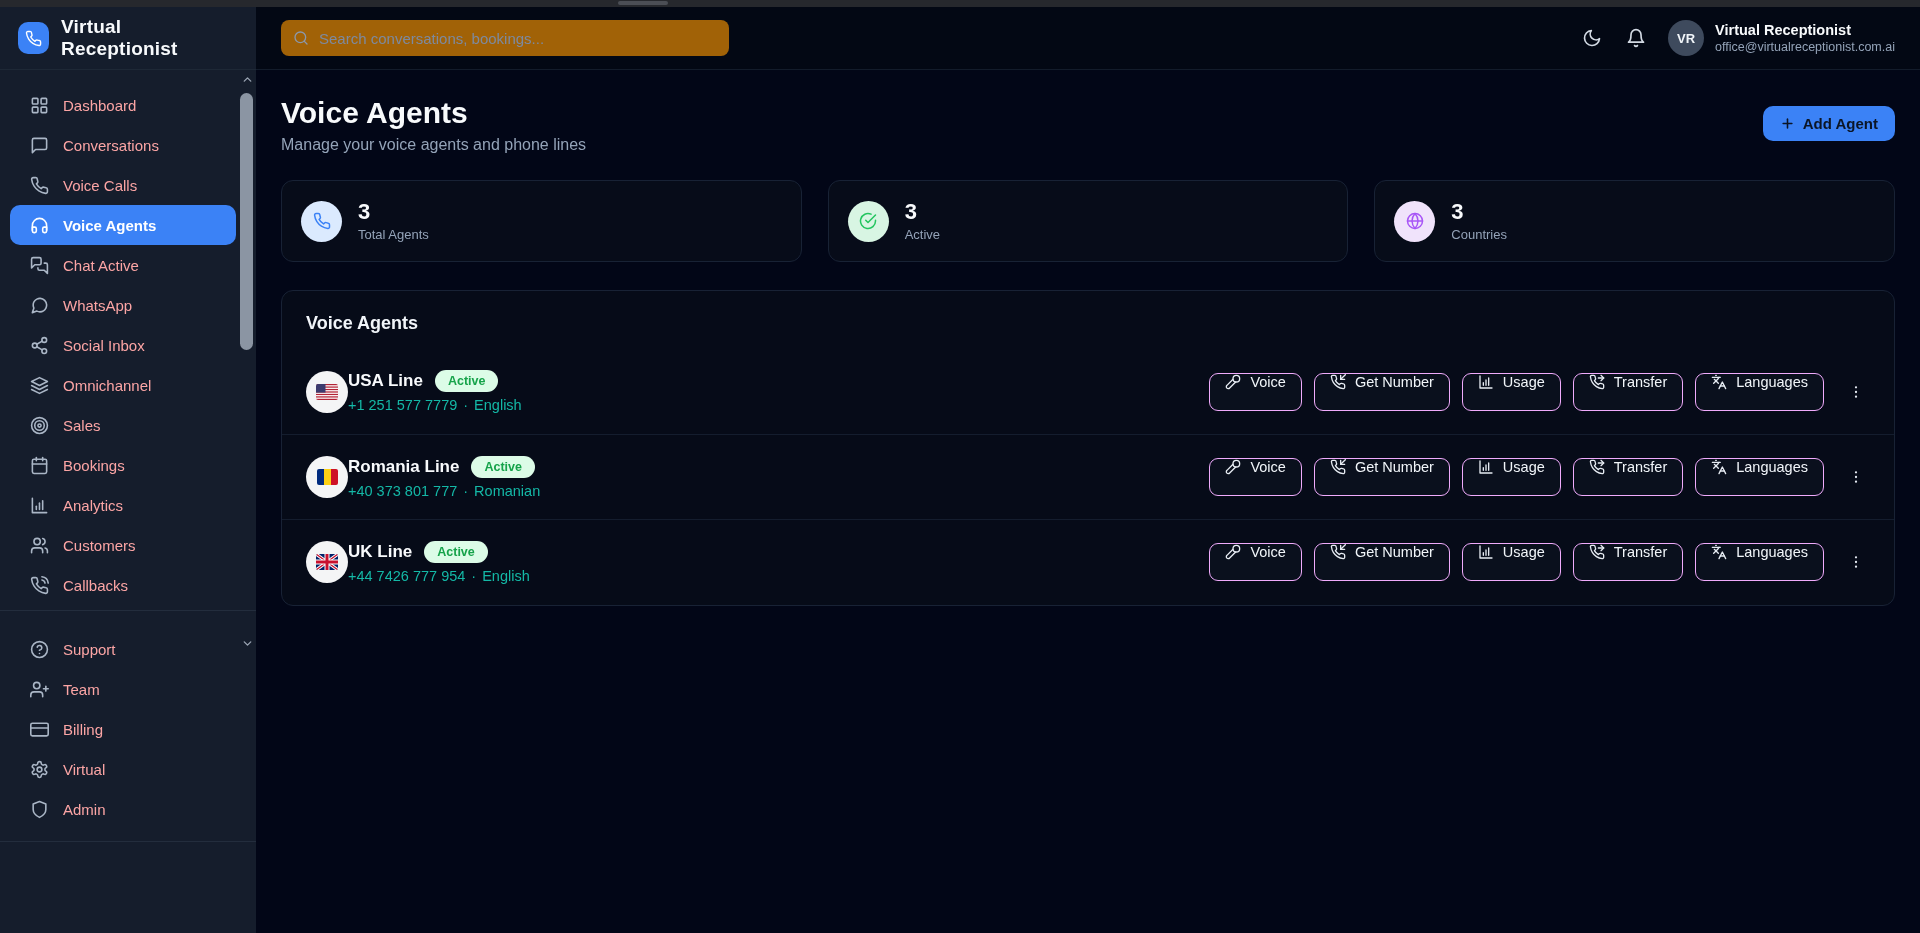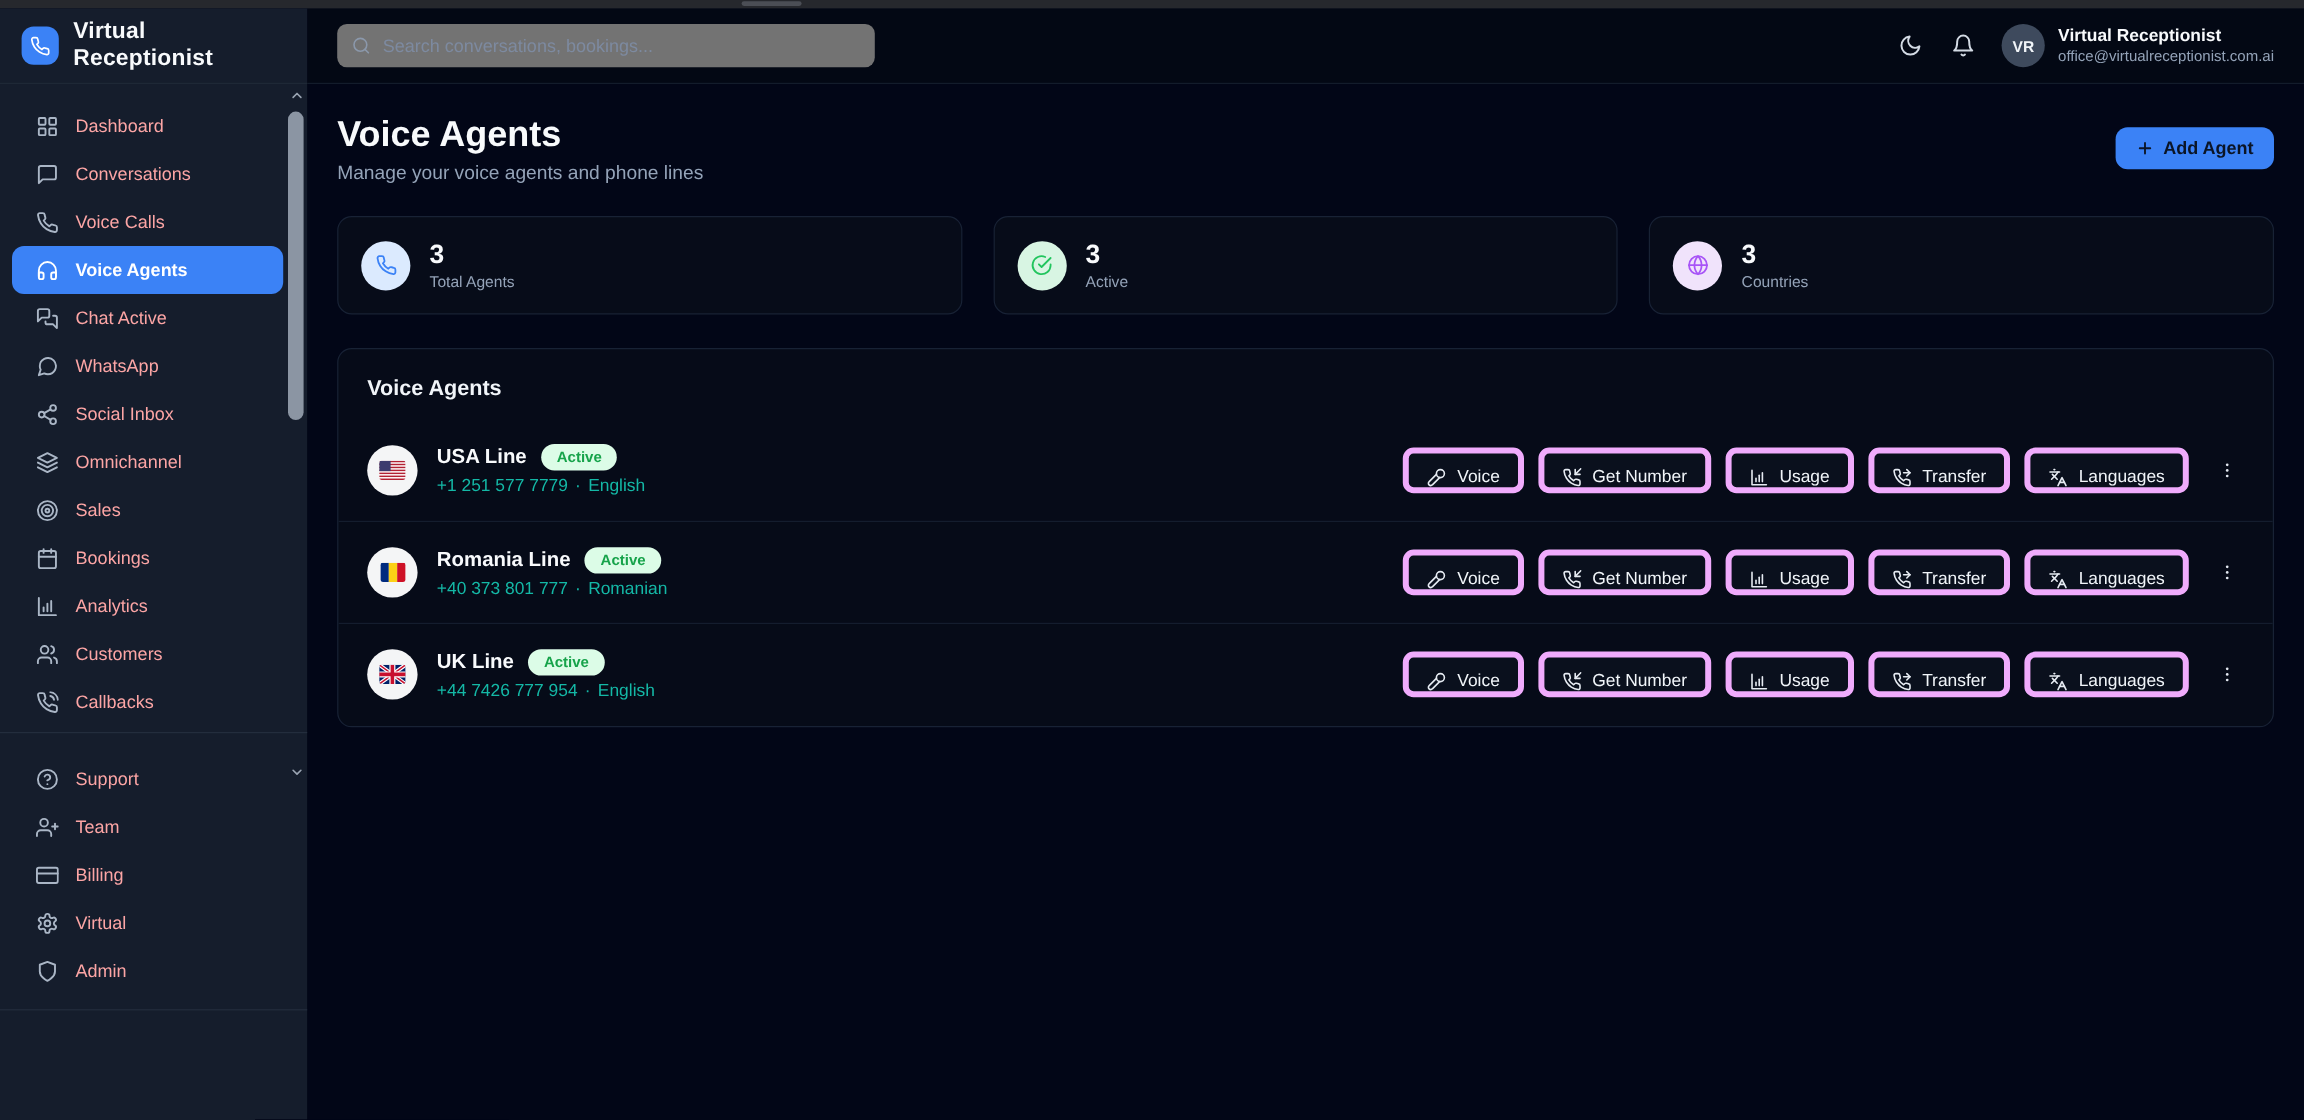--- a/index.html
+++ b/index.html
@@ -36,21 +36,21 @@
 
   
   .scroll-up, .scroll-down { position:absolute; left:241px; color:#9aa4b2; }
   .scroll-up { top:66px; }
   .scroll-down { top:630px; }
   .scroll-thumb { position:absolute; left:240px; top:86px; width:13px; height:257px; border-radius:7px; background:#8b95a3; }
 
   
   .main { flex:1; display:flex; flex-direction:column; background:#020617; }
   .topbar { height:63px; flex:0 0 63px; display:flex; align-items:center; justify-content:space-between; padding:0 25px; border-bottom:1px solid #131c2b; background:#030814; }
-  .search-box { width:448px; height:36px; background:#737373; border-radius:8px; display:flex; align-items:center; gap:10px; padding:0 12px; }
+  .search-box { width:448px; height:36px; background:#a16207; border-radius:8px; display:flex; align-items:center; gap:10px; padding:0 12px; }
   .search-box input { flex:1; background:transparent; border:none; outline:none; color:#cbd5e1; font-size:15px; font-family:"Liberation Sans", sans-serif; }
   .search-box input::placeholder { color:#7d8aa0; }
   .search-icon { color:#8b98ab; }
 
   .topbar-right { display:flex; align-items:center; gap:20px; }
   .icon-btn { background:none; border:none; color:#d3dae4; cursor:pointer; padding:2px; }
   .user-chip { display:flex; align-items:center; gap:11px; }
   .avatar { width:36px; height:36px; border-radius:50%; background:#3e4a5d; color:#f1f5f9; font-size:13px; font-weight:700; display:flex; align-items:center; justify-content:center; }
   .user-name { font-size:14.5px; font-weight:700; color:#f8fafc; line-height:18px; }
   .user-email { font-size:12.5px; color:#94a3b8; line-height:16px; }
@@ -68,27 +68,27 @@
   .stat-value { font-size:22px; font-weight:700; color:#f8fafc; line-height:24px; }
   .stat-label { font-size:13px; color:#94a3b8; margin-top:3px; }
 
   
   .panel { margin-top:28px; height:316px; background:#060b18; border:1px solid #182235; border-radius:12px; overflow:hidden; }
   .panel-title { padding:22px 24px 0 24px; font-size:18px; font-weight:600; color:#f1f5f9; }
   .agent-rows { margin-top:15px; }
   .agent-row { height:85px; display:flex; align-items:center; padding:0 24px; }
   .agent-row + .agent-row { border-top:1px solid #141d2e; }
   .flag-circle { width:42px; height:42px; border-radius:50%; background:#f4f5f6; display:flex; align-items:center; justify-content:center; flex:0 0 42px; }
-  .agent-info { margin-left:16px; }
+  .agent-info { }
   .agent-name-row { display:flex; align-items:center; gap:12px; }
   .agent-name { font-size:17px; font-weight:600; color:#f8fafc; }
   .status-badge { background:#dcfce7; color:#16a34a; font-size:12.5px; font-weight:600; padding:4px 13px; border-radius:999px; }
   .agent-meta { margin-top:5px; font-size:14.5px; color:#14b8a6; display:flex; gap:6px; }
   .agent-actions { margin-left:auto; display:flex; align-items:center; gap:12px; }
-  .action-btn { height:38px; padding:0 15px; background:#0a101d; border:5px solid #f0abfc; border-radius:9px; color:#f1f5f9; font-size:14.5px; font-family:"Liberation Sans", sans-serif; display:flex; align-items:flex-end; gap:9px; cursor:pointer; }
+  .action-btn { height:38px; padding:0 15px; background:#0a101d; border:1px solid #f0abfc; border-radius:9px; color:#f1f5f9; font-size:14.5px; font-family:"Liberation Sans", sans-serif; display:flex; align-items:flex-start; gap:9px; cursor:pointer; }
   .action-btn .a-icon { color:#e6ebf2; }
   .kebab-btn { background:none; border:none; color:#e2e8f0; cursor:pointer; padding:4px 6px; margin-left:6px; }
 
   .flag { border-radius:2px; }
 </style>
 </head>
 <body>
 
 <div class="window-strip">
   <div class="strip-notch"></div>

